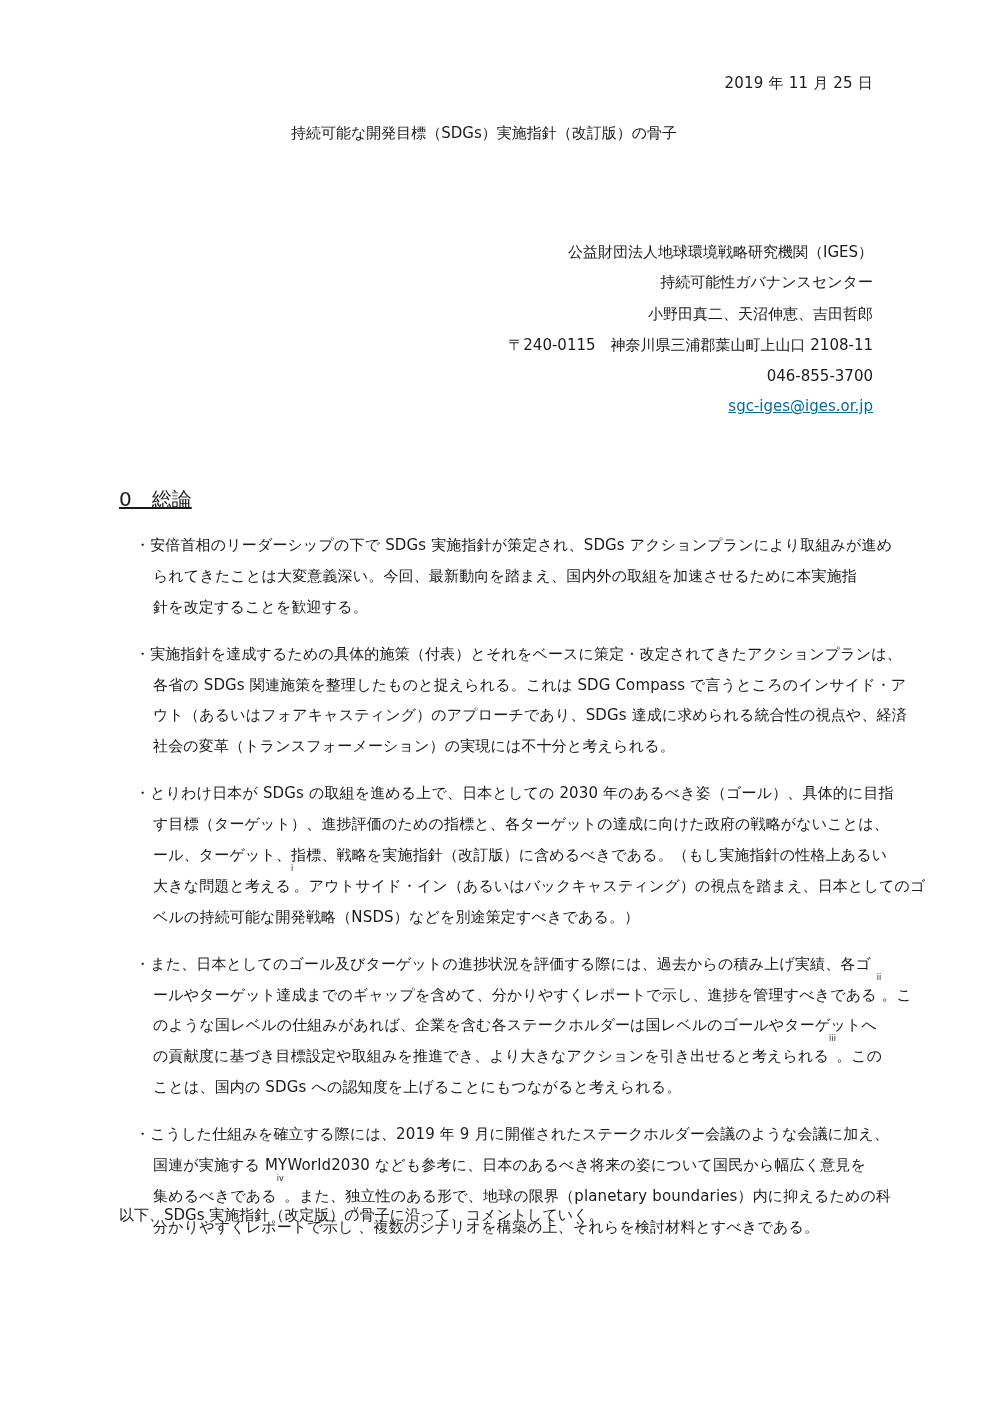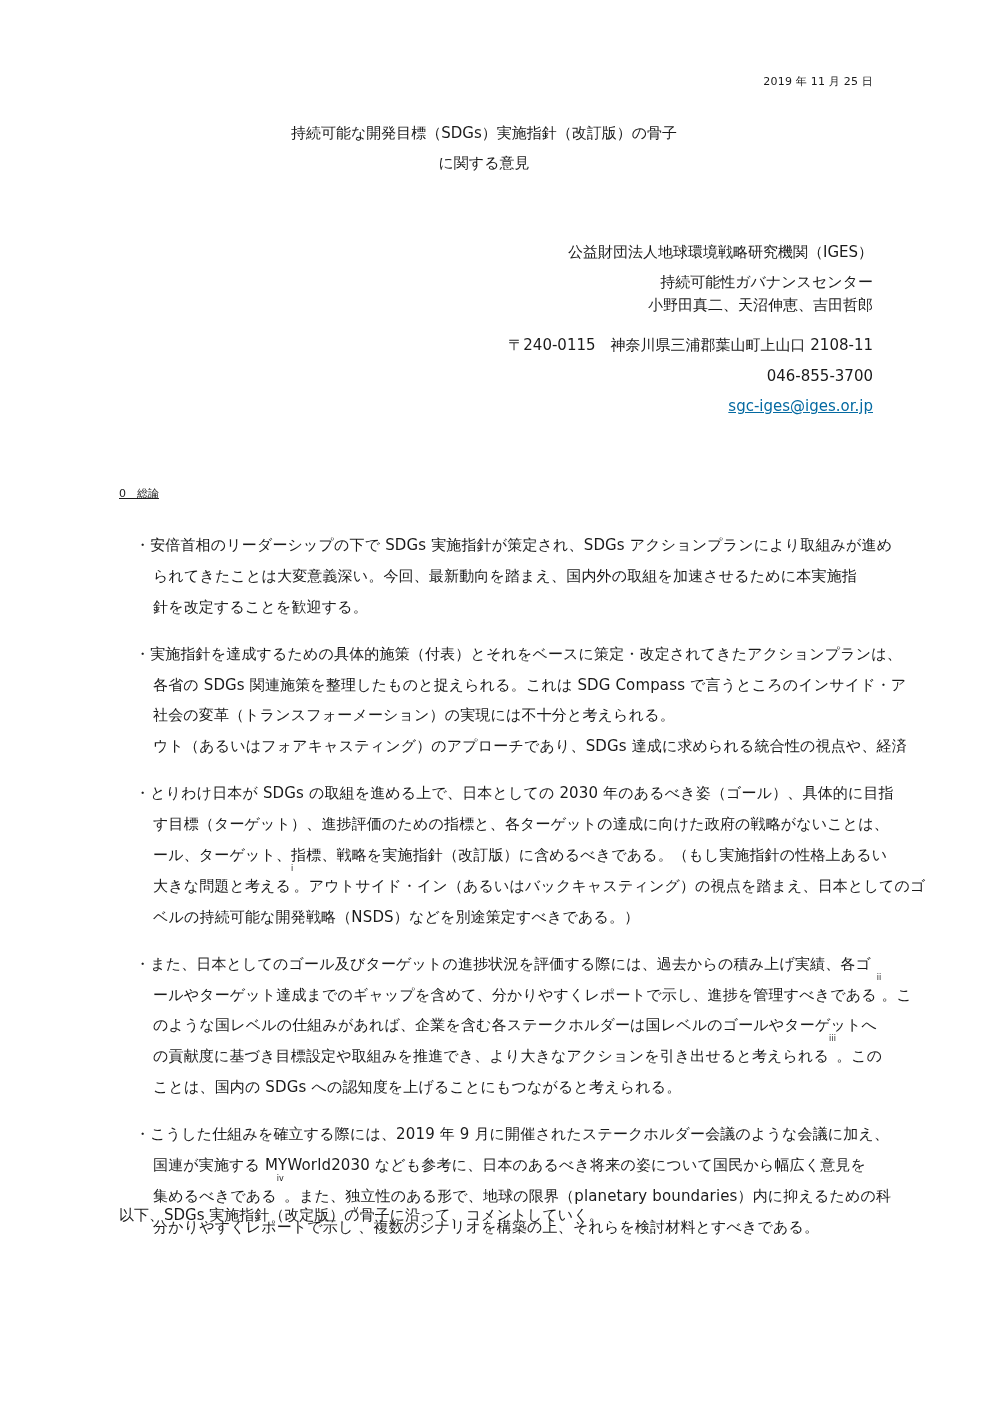--- a/index.html
+++ b/index.html
@@ -5,42 +5,42 @@
   html, body { margin: 0; padding: 0; background: #ffffff; }
   body {
     width: 992px; height: 1403px; position: relative; overflow: hidden;
     font-family: "DejaVu Sans", "Liberation Sans", sans-serif;
     color: #1a1a1a;
     font-size: 15px;
   }
   .page { position: absolute; left: 0; top: 0; width: 992px; height: 1403px; }
   .date {
     position: absolute; right: 119px; top: 74px;
-    font-size: 11px; white-space: nowrap; letter-spacing: 0.2px;
+    font-size: 15px; white-space: nowrap; letter-spacing: 0.2px;
   }
   .title {
     position: absolute; left: 0; width: 968px; text-align: center;
     font-size: 15px; white-space: nowrap;
   }
   .title.l1 { top: 124px; }
   .title.l2 { top: 154px; }
   .affil {
     position: absolute; right: 119px; text-align: right;
     font-size: 15px; white-space: nowrap;
   }
   .affil.a0 { top: 243px; }
   .affil.a1 { top: 273px; }
-  .affil.a2 { top: 296px; text-align: right; }
+  .affil.a2 { top: 305px; text-align: right; }
   .affil.a3 { top: 336px; margin-left: 47px; }
   .affil.a4 { top: 367px; }
   .affil.a5 { top: 397px; }
   .email { color: #0563c1; text-decoration: underline; }
   .section-heading {
     position: absolute; left: 119px; top: 486px;
-    font-size: 11px; text-decoration: underline; white-space: nowrap;
+    font-size: 20px; text-decoration: underline; white-space: nowrap;
   }
   .body-text {
     position: absolute; left: 119px; top: 514px; width: 760px;
   }
   .bullet { margin: 16px; }
   .line {
     height: 30.9px; line-height: 30.9px; white-space: nowrap; font-size: 15px;
     letter-spacing: 0.15px;
   }
   .line.first { padding-left: 0; }
@@ -51,21 +51,20 @@
     font-size: 15px; white-space: nowrap; text-align: center;
   }
 </style>
 </head>
 <body>
 
 <div class="page">
   <div class="date">2019 年 11 月 25 日</div>
 
   <div class="title l1">持続可能な開発目標（SDGs）実施指針（改訂版）の骨子</div>
-  <div class="title l2">に関する意見</div>
 
   <div class="affil a0">公益財団法人地球環境戦略研究機関（IGES）</div>
   <div class="affil a1">持続可能性ガバナンスセンター</div>
   <div class="affil a2">小野田真二、天沼伸恵、吉田哲郎</div>
   <div class="affil a3">〒240-0115　神奈川県三浦郡葉山町上山口 2108-11</div>
   <div class="affil a4">046-855-3700</div>
   <div class="affil a5">
     <a class="email" style="color: #0369a1;">sgc-iges@iges.or.jp</a>
   </div>
 
@@ -73,22 +72,22 @@
 
   <div class="body-text" id="body-text">
       <div class="bullet">
         <div class="line first">・安倍首相のリーダーシップの下で SDGs 実施指針が策定され、SDGs アクションプランにより取組みが進め</div>
         <div class="line cont">られてきたことは大変意義深い。今回、最新動向を踏まえ、国内外の取組を加速させるために本実施指</div>
         <div class="line cont">針を改定することを歓迎する。</div>
       </div>
       <div class="bullet">
         <div class="line first">・実施指針を達成するための具体的施策（付表）とそれをベースに策定・改定されてきたアクションプランは、</div>
         <div class="line cont">各省の SDGs 関連施策を整理したものと捉えられる。これは SDG Compass で言うところのインサイド・ア</div>
+        <div class="line cont">ウト（あるいはフォアキャスティング）のアプローチであり、SDGs 達成に求められる統合性の視点や、経済</div>
         <div class="line cont">社会の変革（トランスフォーメーション）の実現には不十分と考えられる。</div>
-        <div class="line cont">ウト（あるいはフォアキャスティング）のアプローチであり、SDGs 達成に求められる統合性の視点や、経済</div>
       </div>
       <div class="bullet">
         <div class="line first">・とりわけ日本が SDGs の取組を進める上で、日本としての 2030 年のあるべき姿（ゴール）、具体的に目指</div>
         <div class="line cont">す目標（ターゲット）、進捗評価のための指標と、各ターゲットの達成に向けた政府の戦略がないことは、</div>
         <div class="line cont">ール、ターゲット、指標、戦略を実施指針（改訂版）に含めるべきである。（もし実施指針の性格上あるい</div>
         <div class="line cont"><span>大きな問題と考える</span><sup>i</sup><span>。アウトサイド・イン（あるいはバックキャスティング）の視点を踏まえ、日本としてのゴ</span></div>
         <div class="line cont">ベルの持続可能な開発戦略（NSDS）などを別途策定すべきである。）</div>
       </div>
       <div class="bullet">
         <div class="line first">・また、日本としてのゴール及びターゲットの進捗状況を評価する際には、過去からの積み上げ実績、各ゴ</div>

